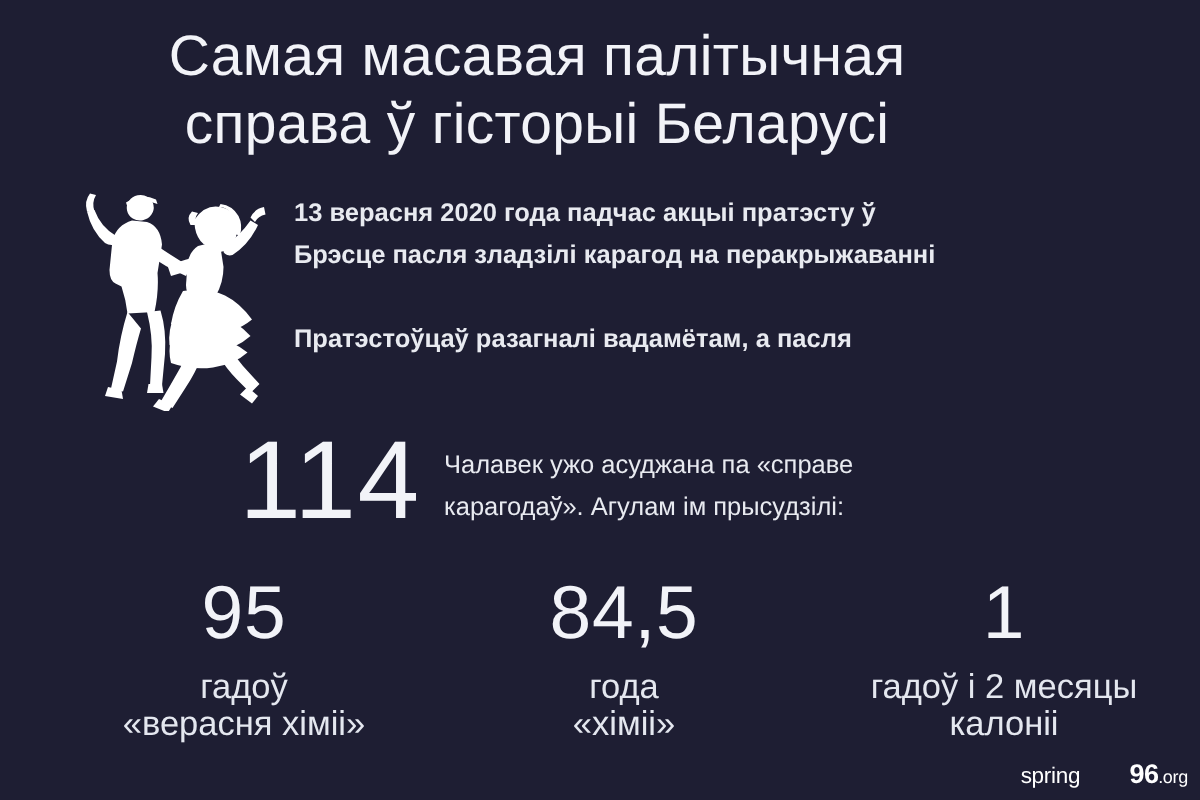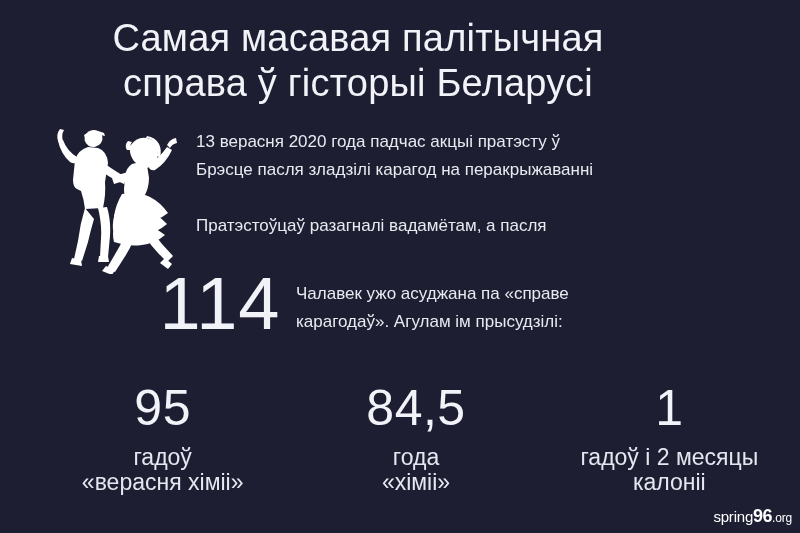--- a/index.html
+++ b/index.html
@@ -44,31 +44,31 @@
   .dancers svg { display: block; width: 100%; height: 100%; }
 
   
   .para {
     position: absolute;
     left: 196px;
     width: 560px;
     color: #e8eaf0;
     font-size: 17px;
     line-height: 28px;
-    font-weight: 400;
+    font-weight: 700;
   }
   .para-1 { top: 128px; }
   .para-2 { top: 212px; }
   .para-line { white-space: nowrap; }
 
   
   .highlight-row {
     position: absolute;
     left: 0;
-    top: 270px;
+    top: 286px;
     width: 660px;
     height: 76px;
   }
   .highlight-number {
     position: absolute;
     left: 150px;
     top: -4px;
     width: 140px;
     text-align: center;
     color: #f2f3f8;
@@ -127,20 +127,21 @@
     font-size: 15px;
     line-height: 18px;
     font-weight: 400;
     letter-spacing: -0.2px;
     white-space: nowrap;
   }
   .logo-96 {
     font-weight: 700;
     font-size: 18px;
     letter-spacing: -0.5px;
+    margin-left: 33px;
   }
   .logo-org { font-size: 12px; }
 </style>
 </head>
 <body>
 
 <div class="title-block">
   <div class="title-line">Самая масавая палітычная</div>
   <div class="title-line">справа ў гісторыі Беларусі</div>
 </div>

